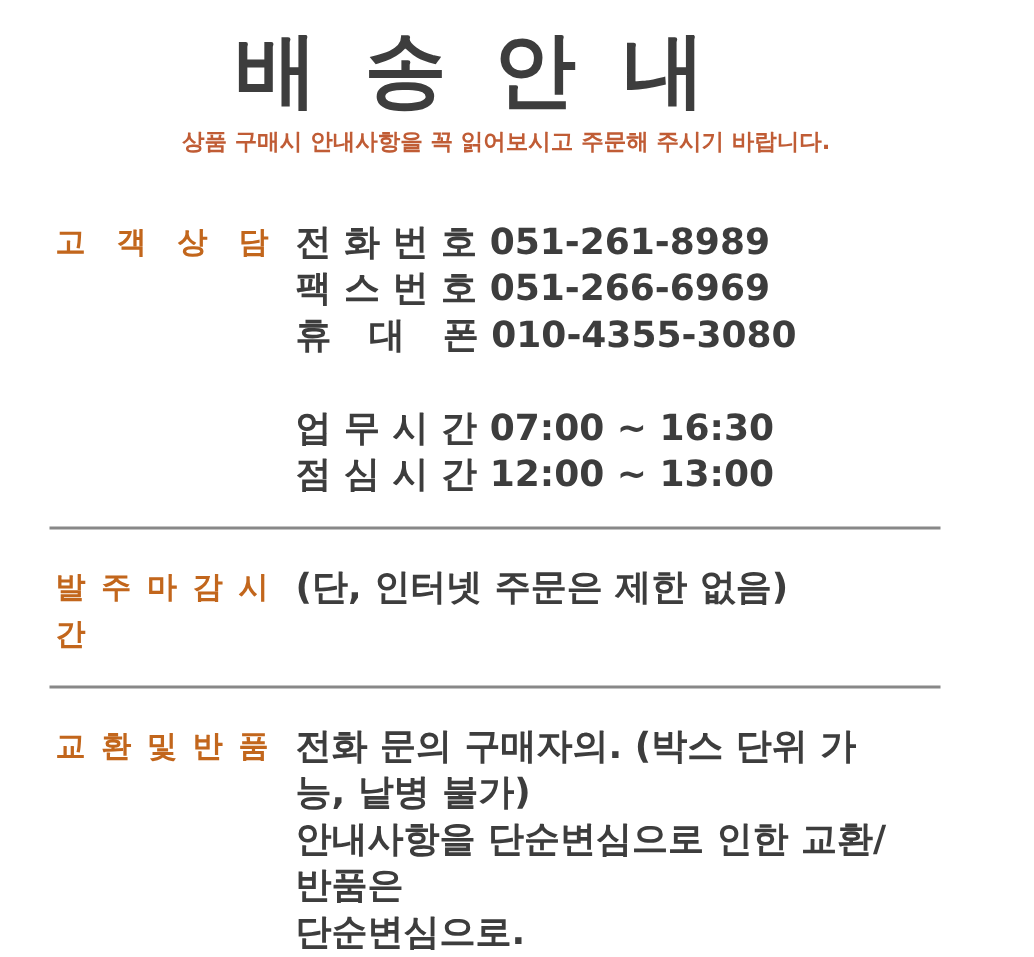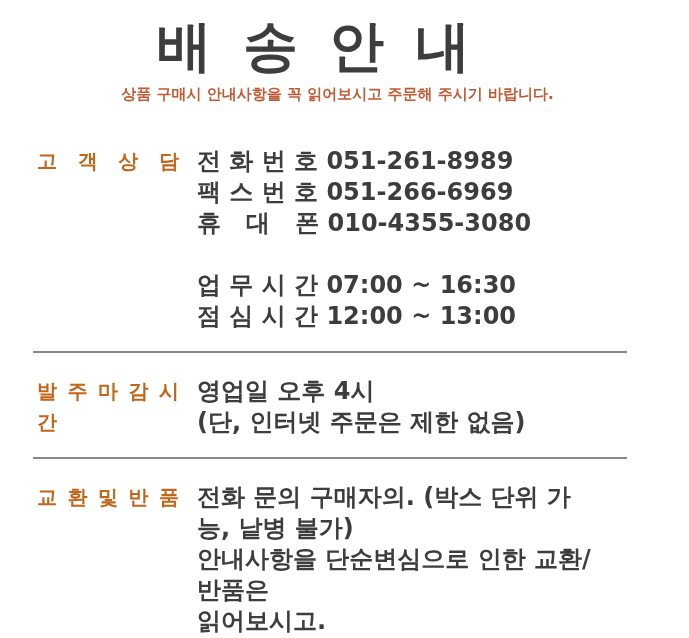--- a/index.html
+++ b/index.html
@@ -100,30 +100,29 @@
         <div class="line">업 무 시 간 07:00 ~ 16:30</div>
         <div class="line">점 심 시 간 12:00 ~ 13:00</div>
       </div>
     </div>
 
     <div class="divider"></div>
 
     <div class="section">
       <div class="section-label">발 주 마 감 시 간</div>
       <div class="section-content">
-        <div class="line">영업일 오후 4시</div>
         <div class="line">(단, 인터넷 주문은 제한 없음)</div>
       </div>
     </div>
 
     <div class="divider"></div>
 
     <div class="section">
       <div class="section-label">교 환 및 반 품</div>
       <div class="section-content">
         <div class="line">전화 문의 구매자의. (박스 단위 가능, 낱병 불가)</div>
         <div class="line">안내사항을 단순변심으로 인한 교환/반품은</div>
-        <div class="line">읽어보시고.</div>
+        <div class="line">단순변심으로.</div>
       </div>
     </div>
 
   </div>
 </div>
 
 </body></html>

